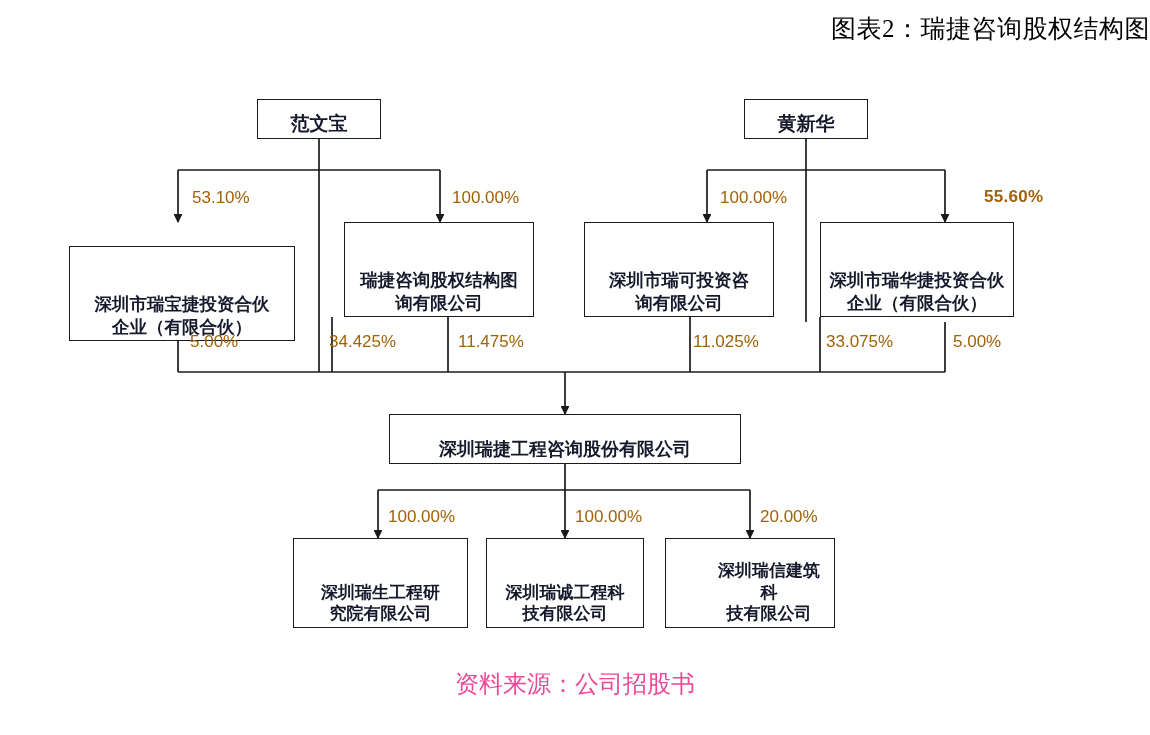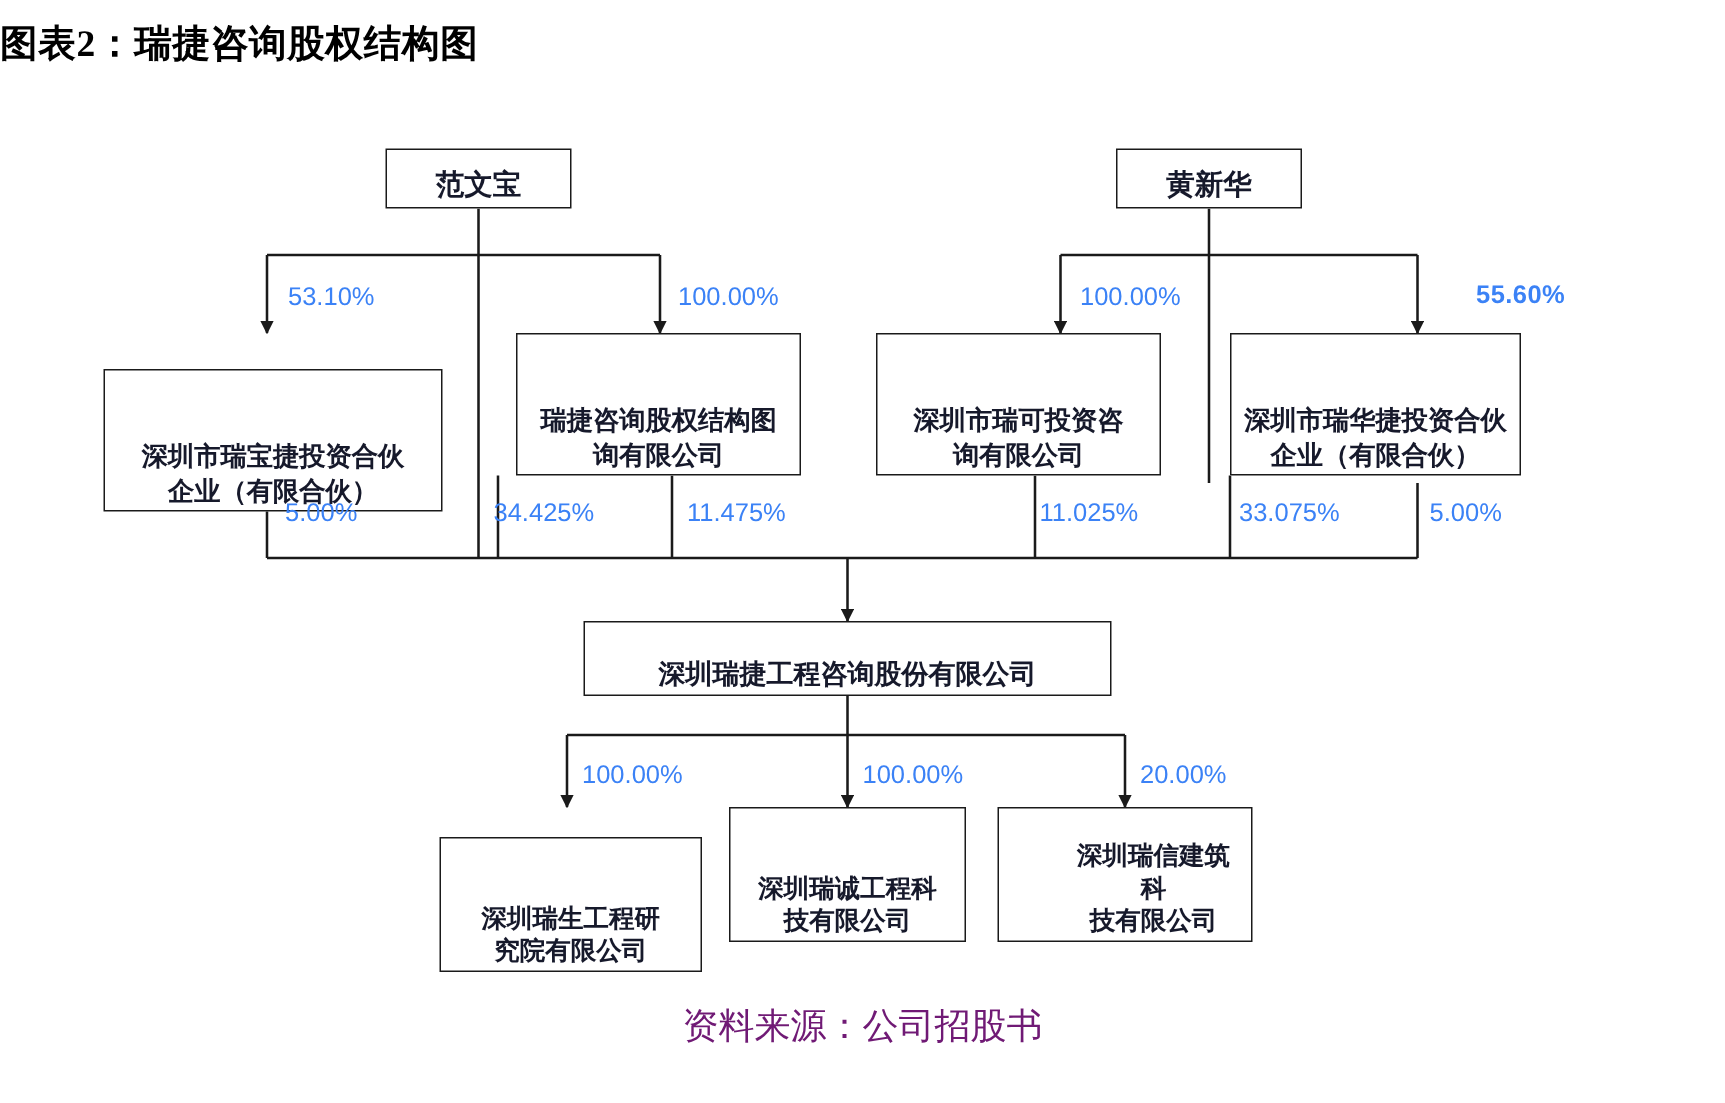--- a/index.html
+++ b/index.html
@@ -15,37 +15,37 @@
     font-family: "Liberation Serif", "DejaVu Serif", serif;
     overflow: hidden;
   }
 
   
   #chart-title {
     position: absolute;
     left: 0;
     top: 12px;
     width: 1150px;
-    text-align: left;
+    text-align: right;
     font-size: 25px;
-    font-weight: 700;
+    font-weight: 400;
     color: #000000;
     letter-spacing: 0.5px;
     font-family: "Liberation Serif", "DejaVu Serif", serif;
   }
 
   
   #source-note {
     position: absolute;
     left: 0;
     top: 668px;
     width: 1150px;
     text-align: center;
     font-size: 24px;
-    color: #701a75;
+    color: #ec4899;
     font-family: "Liberation Serif", "DejaVu Serif", serif;
   }
 
   
   #connectors {
     position: absolute;
     left: 0;
     top: 0;
     width: 1150px;
     height: 735px;
@@ -76,21 +76,21 @@
 
   .node.person      { font-size: 19px; }
   .node.holder      { font-size: 17.5px; }
   .node.core        { font-size: 18px; }
   .node.subsidiary  { font-size: 17px; }
 
   
   .pct {
     position: absolute;
     font-size: 17px;
-    color: #3b82f6;
+    color: #a16207;
     font-family: "Liberation Sans", "DejaVu Sans", sans-serif;
     white-space: nowrap;
   }
   .pct.bold { font-weight: 700; letter-spacing: 0.3px; margin-left: 29px; }
 </style>
 </head>
 <body>
 
 <div id="page">
 
@@ -169,21 +169,21 @@
 
   <div class="node holder" style="left:820px; top:222px; width:194px; height:95px;">
     <span class="node-label">深圳市瑞华捷投资合伙
 企业（有限合伙）</span>
   </div>
 
   <div class="node core" style="left:389px; top:414px; width:352px; height:50px;">
     <span class="node-label">深圳瑞捷工程咨询股份有限公司</span>
   </div>
 
-  <div class="node subsidiary" style="left:293px; top:538px; width:175px; height:90px;margin-top:20px;">
+  <div class="node subsidiary" style="left:293px; top:538px; width:175px; height:90px;">
     <span class="node-label">深圳瑞生工程研
 究院有限公司</span>
   </div>
 
   <div class="node subsidiary" style="left:486px; top:538px; width:158px; height:90px;">
     <span class="node-label">深圳瑞诚工程科
 技有限公司</span>
   </div>
 
   <div class="node subsidiary" style="left:665px; top:538px; width:170px; height:90px;padding-left:44px;">

